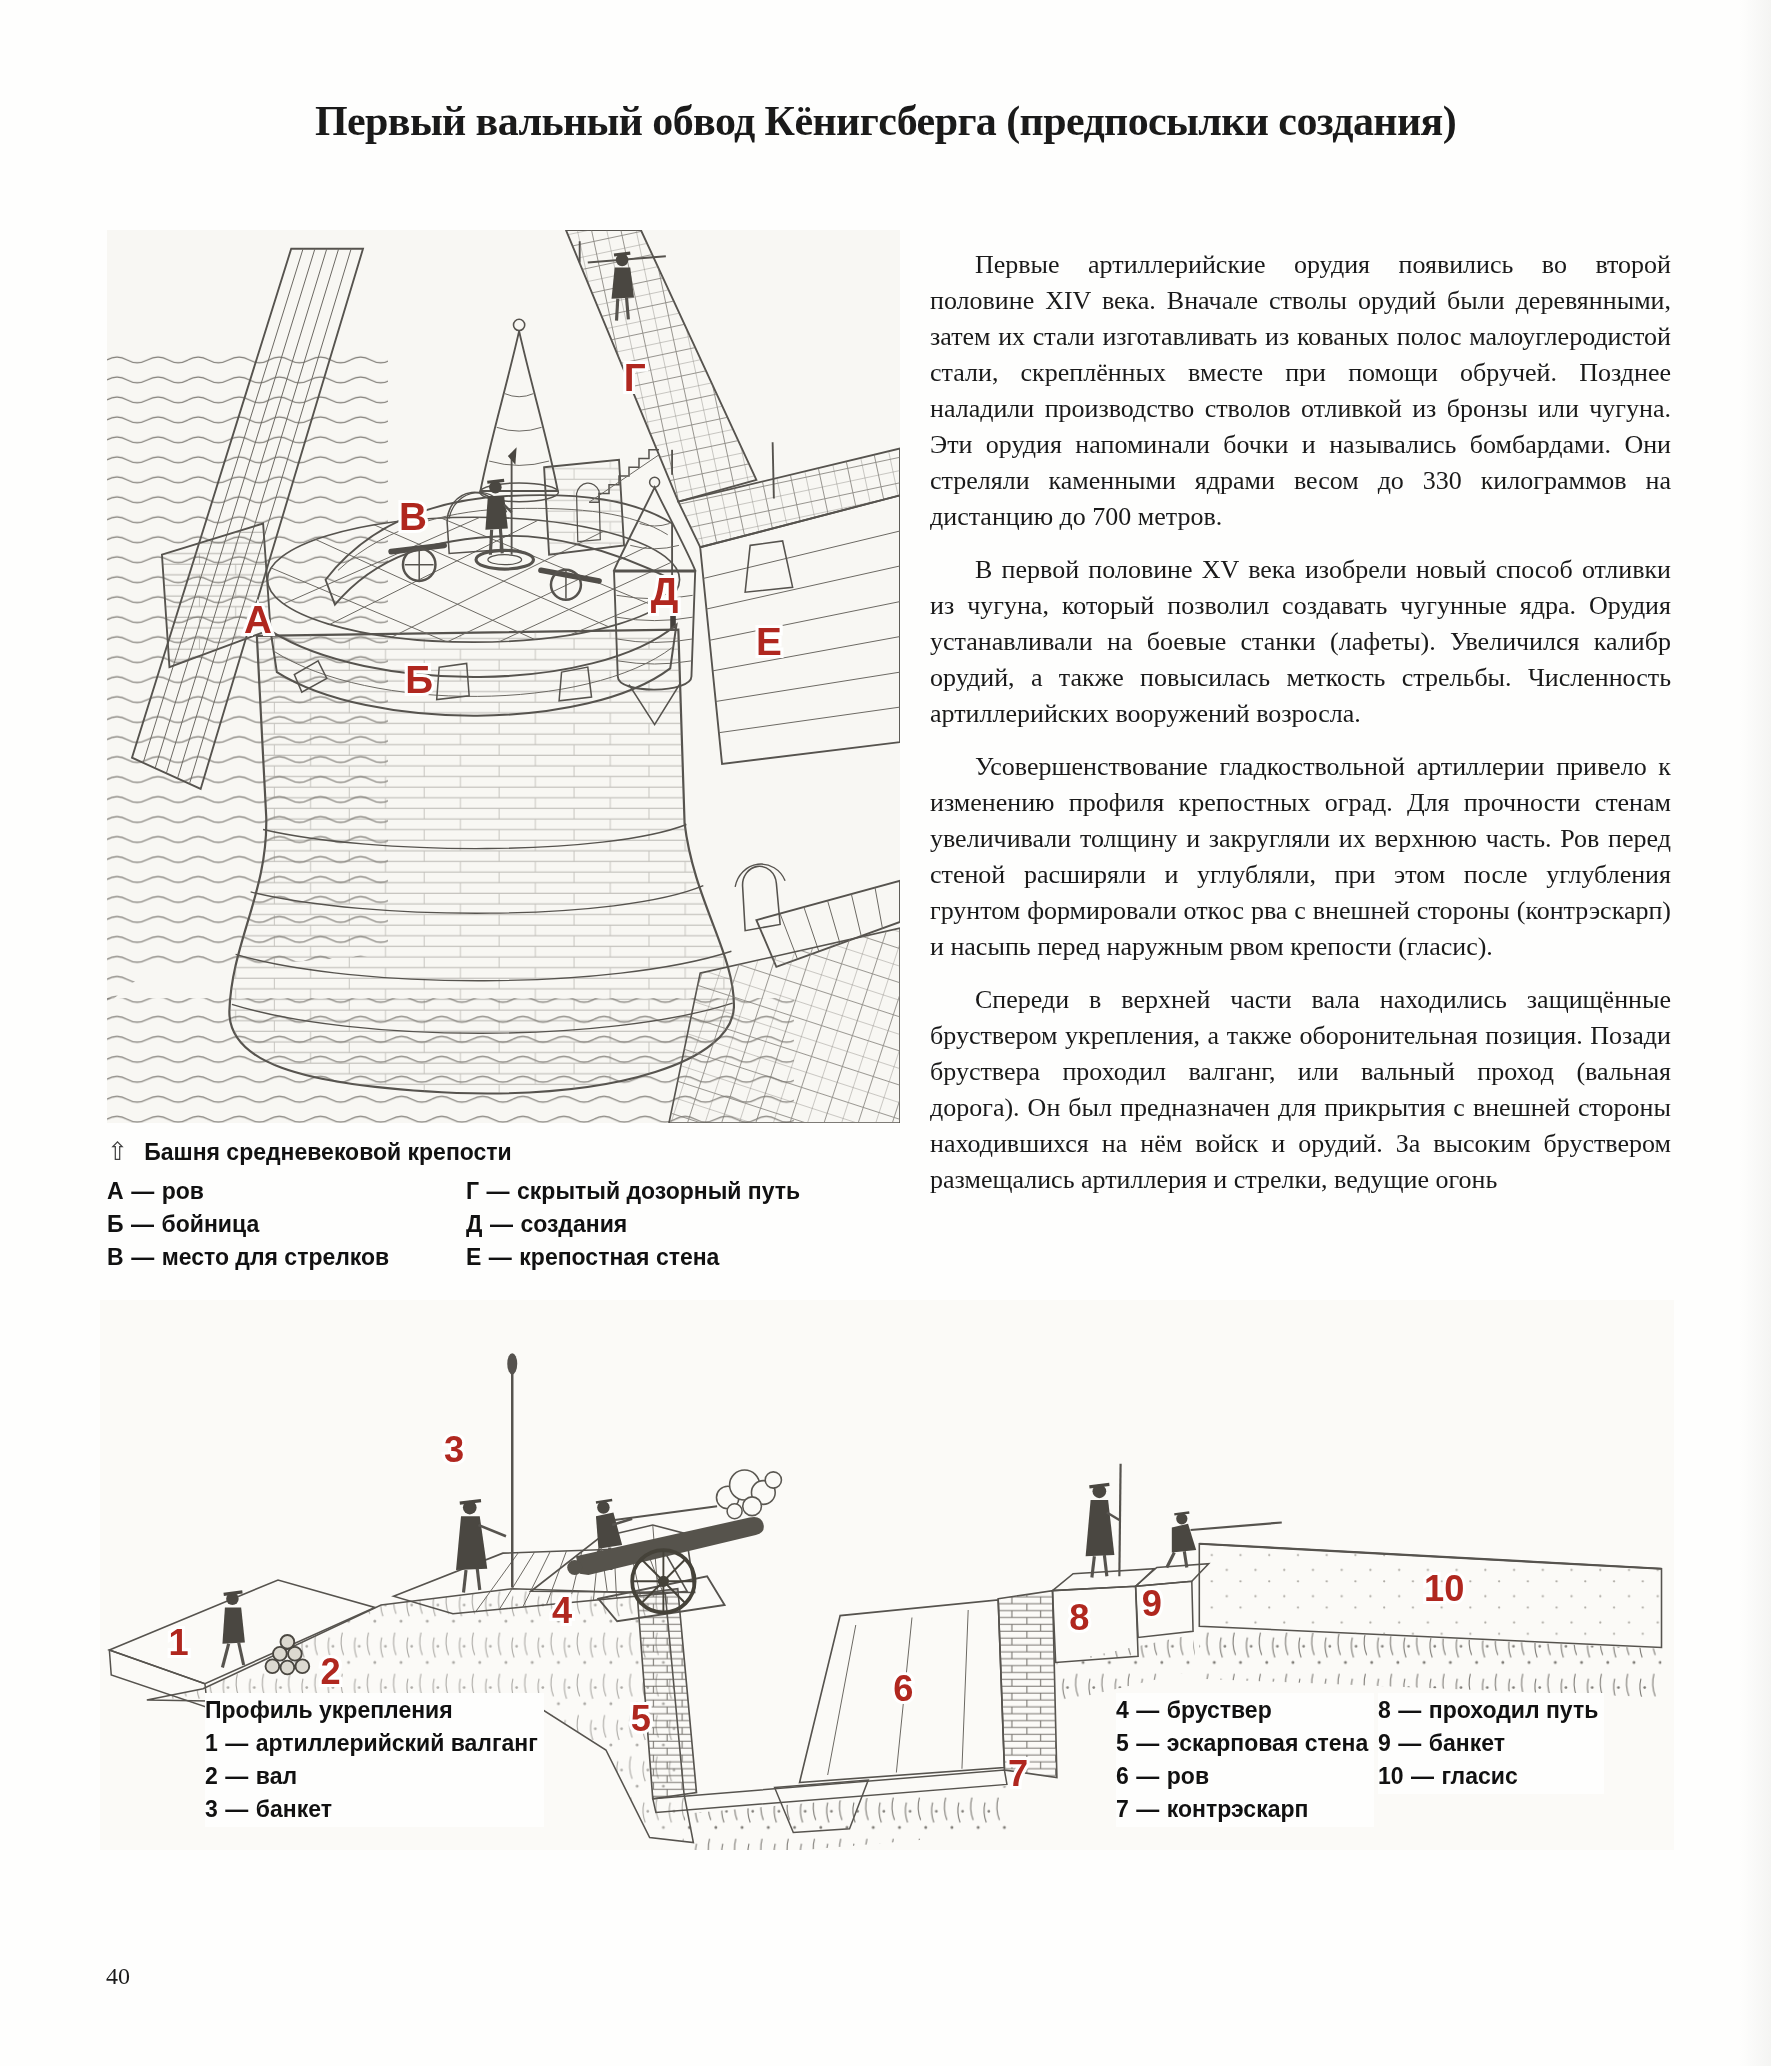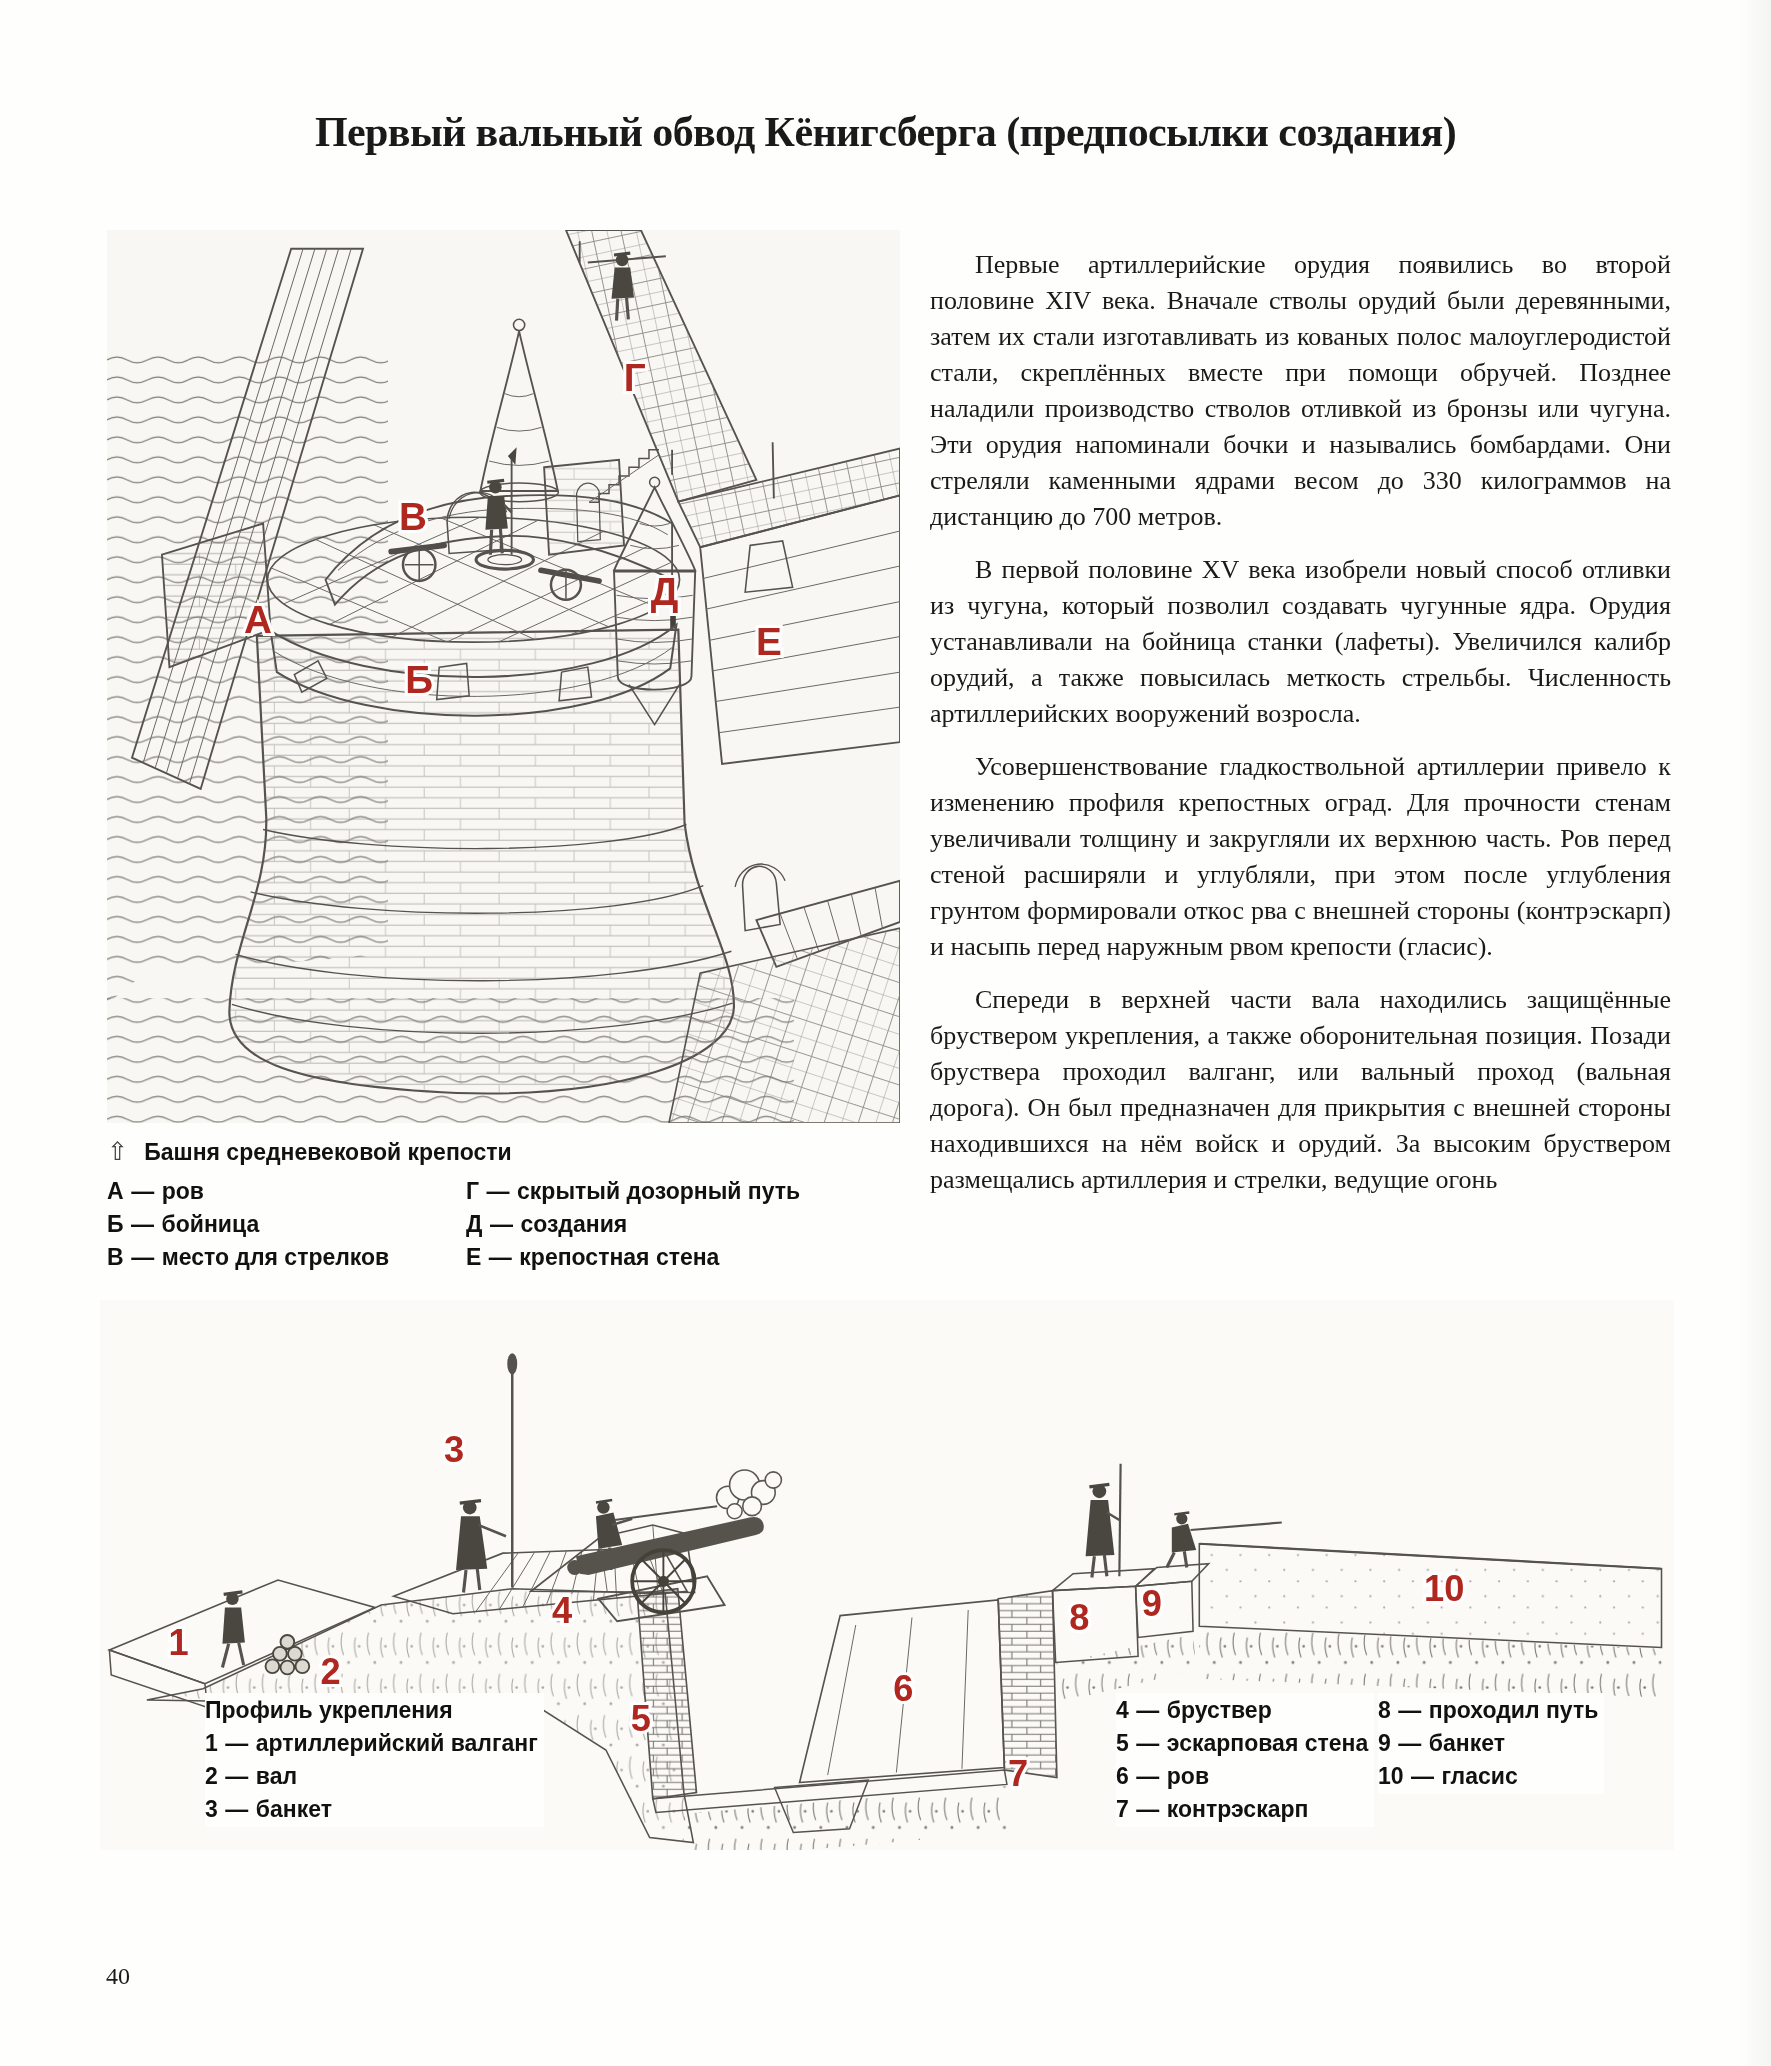--- a/index.html
+++ b/index.html
@@ -2,21 +2,21 @@
 <html lang="ru" style="font-size:10px"><head>
 <meta charset="utf-8">
 <style>
   html,body{margin:0;padding:0;}
   body{
     width:1771px;height:2066px;position:relative;background:#fefefd;
     font-family:"Liberation Serif",serif;color:#1a1a1a;overflow:hidden;
   }
   .page-title{
     position:absolute;left:0;right:0;top:97px;text-align:center;
-    font-size:42px;font-weight:bold;letter-spacing:-0.6px;margin:11px;
+    font-size:42px;font-weight:bold;letter-spacing:-0.6px;margin:0;
   }
   .fig-tower{position:absolute;left:107px;top:230px;width:793px;height:893px;}
   .fig-profile{position:absolute;left:100px;top:1300px;width:1574px;height:550px;}
   .body-col{
     position:absolute;left:913px;top:230px;width:775px;
     font-size:26px;line-height:36px;text-align:justify;
   }
   .body-col p{margin:17px;text-indent:45px;}
   .caption{
     position:absolute;left:107px;top:1135px;width:800px;
@@ -235,21 +235,21 @@
     <text class="rlabel" x="500" y="742">Б</text>
     <text class="rlabel" x="490" y="480">В</text>
     <text class="rlabel" x="845" y="258">Г</text>
     <text class="rlabel" x="893" y="600">Д</text>
     <text class="rlabel" x="1060" y="680">Е</text>
   </g>
 </svg>
 
 <div class="body-col">
   <p>Первые артиллерийские орудия появились во второй половине XIV века. Вначале стволы орудий были деревянными, затем их стали изготавливать из кованых полос малоуглеродистой стали, скреплённых вместе при помощи обручей. Позднее наладили производство стволов отливкой из бронзы или чугуна. Эти орудия напоминали бочки и назывались бомбардами. Они стреляли каменными ядрами весом до 330 килограммов на дистанцию до 700 метров.</p>
-  <p>В первой половине XV века изобрели новый способ отливки из чугуна, который позволил создавать чугунные ядра. Орудия устанавливали на бойница станки (лафеты). Увеличился калибр орудий, а также повысилась меткость стрельбы. Численность артиллерийских вооружений возросла.</p>
+  <p>В первой половине XV века изобрели новый способ отливки из чугуна, который позволил создавать чугунные ядра. Орудия устанавливали на боевые станки (лафеты). Увеличился калибр орудий, а также повысилась меткость стрельбы. Численность артиллерийских вооружений возросла.</p>
   <p>Усовершенствование гладкоствольной артиллерии привело к изменению профиля крепостных оград. Для прочности стенам увеличивали толщину и закругляли их верхнюю часть. Ров перед стеной расширяли и углубляли, при этом после углубления грунтом формировали откос рва с внешней стороны (контрэскарп) и насыпь перед наружным рвом крепости (гласис).</p>
   <p>Спереди в верхней части вала находились защищённые бруствером укрепления, а также оборонительная позиция. Позади бруствера проходил валганг, или вальный проход (вальная дорога). Он был предназначен для прикрытия с внешней стороны находившихся на нём войск и орудий. За высоким бруствером размещались артиллерия и стрелки, ведущие огонь</p>
 </div>
 
 <div class="caption">
   <div class="cap-head">
     <span class="arrow-glyph">⇧</span>
     <span>Башня средневековой крепости</span>
   </div>
   <div class="cap-row">

